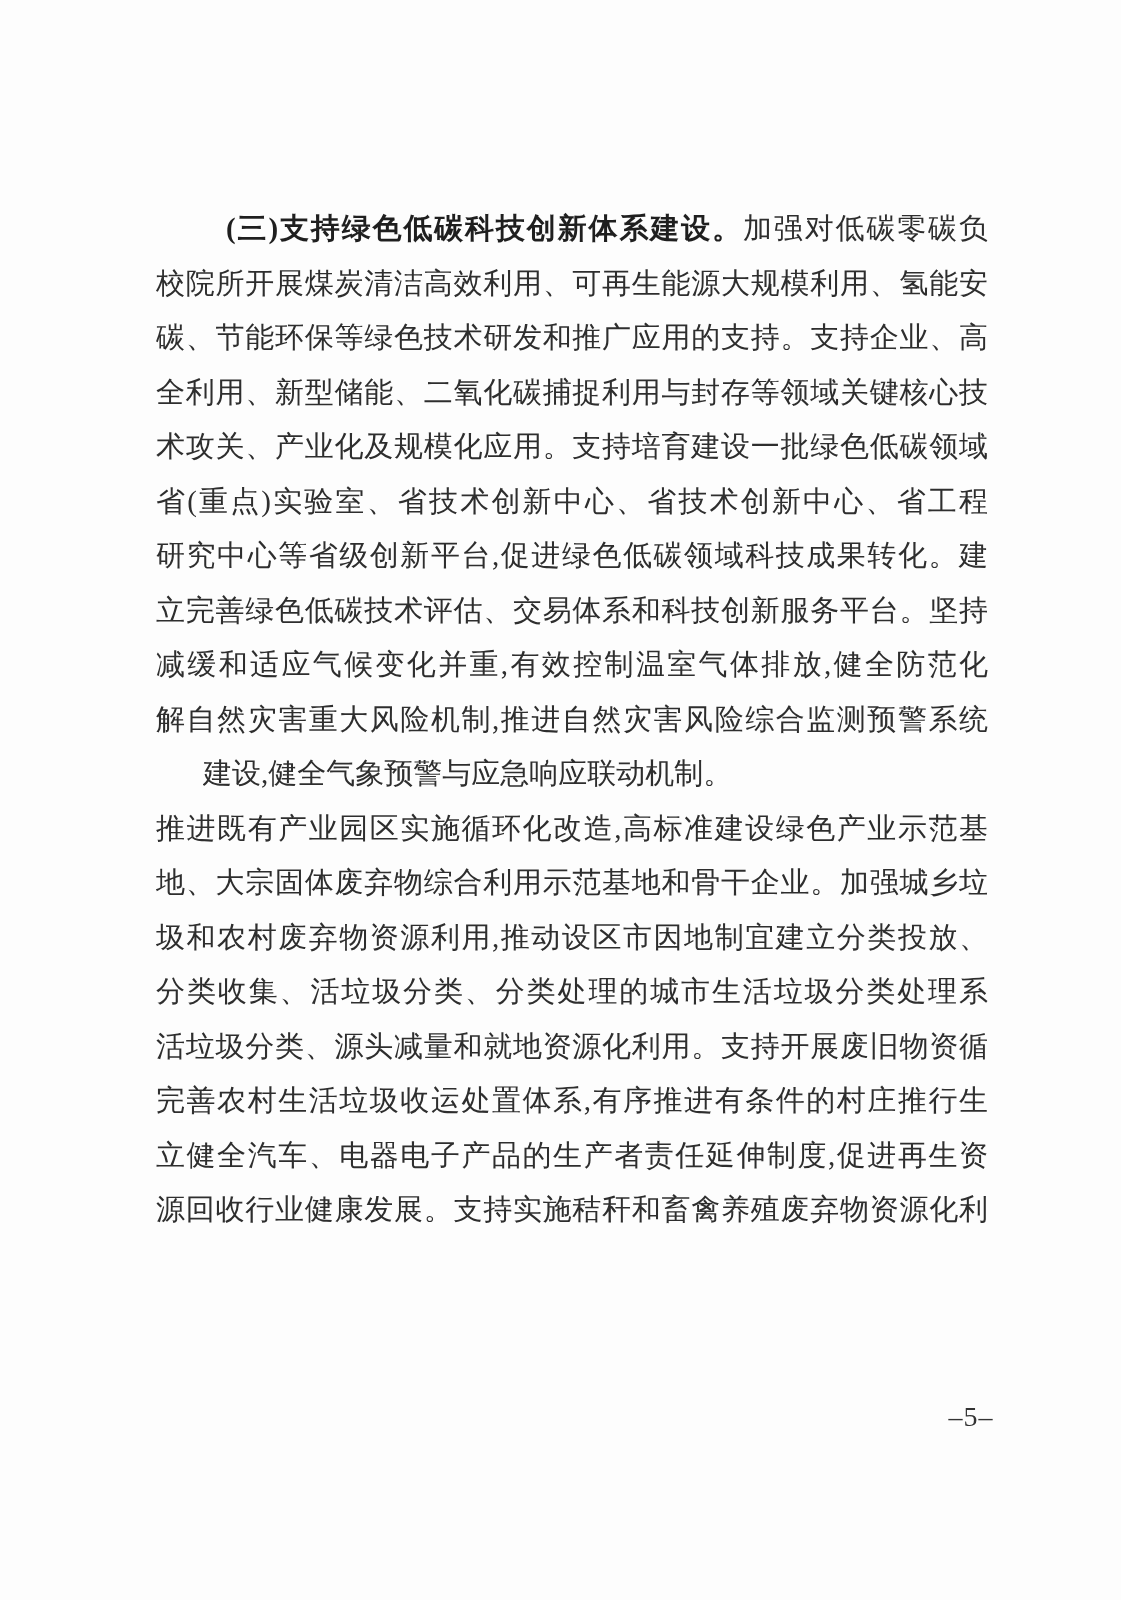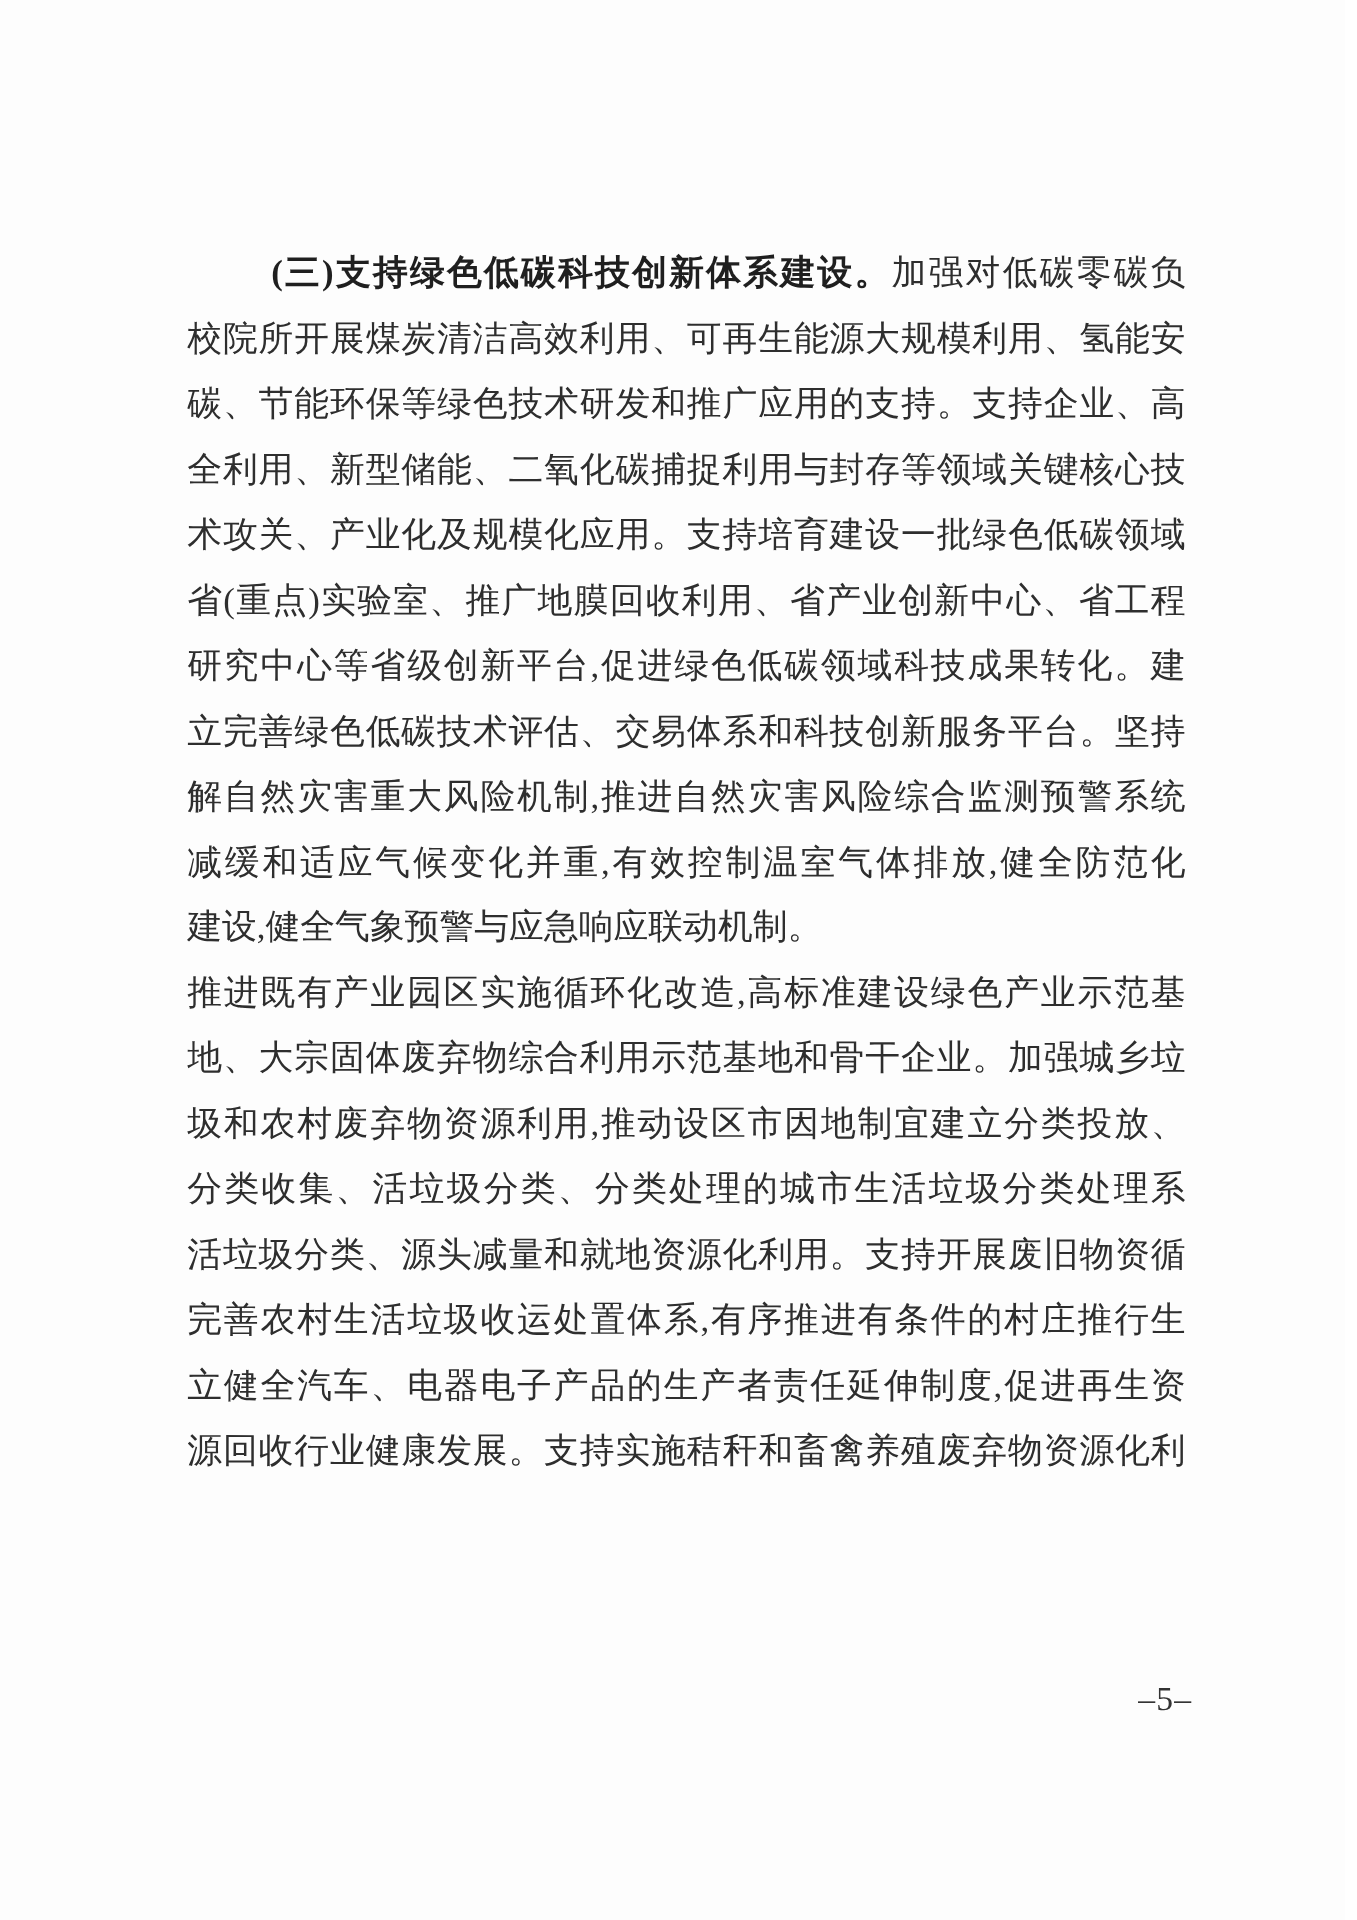--- a/index.html
+++ b/index.html
@@ -25,20 +25,21 @@
     text-align: justify;
     text-align-last: justify;
     text-justify: inter-character;
     overflow: hidden;
   }
   .line.lead {
     padding-left: 70px;
   }
   .line.short {
     text-align-last: left;
+    margin-left: 47px;
   }
   .bold {
     font-weight: bold;
     color: #1f1f1f;
   }
   .page-number {
     position: absolute;
     left: 941px;
     top: 1399px;
     width: 60px;
@@ -54,25 +55,25 @@
 
 <div class="page">
   <div class="text-block">
 
     <div>
       <div class="line lead"><span class="bold">(三)支持绿色低碳科技创新体系建设。</span><span>加强对低碳零碳负</span></div>
       <div class="line">校院所开展煤炭清洁高效利用、可再生能源大规模利用、氢能安</div>
       <div class="line">碳、节能环保等绿色技术研发和推广应用的支持。支持企业、高</div>
       <div class="line">全利用、新型储能、二氧化碳捕捉利用与封存等领域关键核心技</div>
       <div class="line">术攻关、产业化及规模化应用。支持培育建设一批绿色低碳领域</div>
-      <div class="line">省(重点)实验室、推广地膜回收利用、省产业创新中心、省工程</div>
+      <div class="line">省(重点)实验室、省技术创新中心、省技术创新中心、省工程</div>
       <div class="line">研究中心等省级创新平台,促进绿色低碳领域科技成果转化。建</div>
       <div class="line">立完善绿色低碳技术评估、交易体系和科技创新服务平台。坚持</div>
+      <div class="line">减缓和适应气候变化并重,有效控制温室气体排放,健全防范化</div>
       <div class="line">解自然灾害重大风险机制,推进自然灾害风险综合监测预警系统</div>
-      <div class="line">减缓和适应气候变化并重,有效控制温室气体排放,健全防范化</div>
       <div class="line short">建设,健全气象预警与应急响应联动机制。</div>
     </div>
 
     <div>
       <div class="line">推进既有产业园区实施循环化改造,高标准建设绿色产业示范基</div>
       <div class="line">地、大宗固体废弃物综合利用示范基地和骨干企业。加强城乡垃</div>
       <div class="line">圾和农村废弃物资源利用,推动设区市因地制宜建立分类投放、</div>
       <div class="line">分类收集、活垃圾分类、分类处理的城市生活垃圾分类处理系统。</div>
       <div class="line">活垃圾分类、源头减量和就地资源化利用。支持开展废旧物资循</div>
       <div class="line">完善农村生活垃圾收运处置体系,有序推进有条件的村庄推行生</div>

